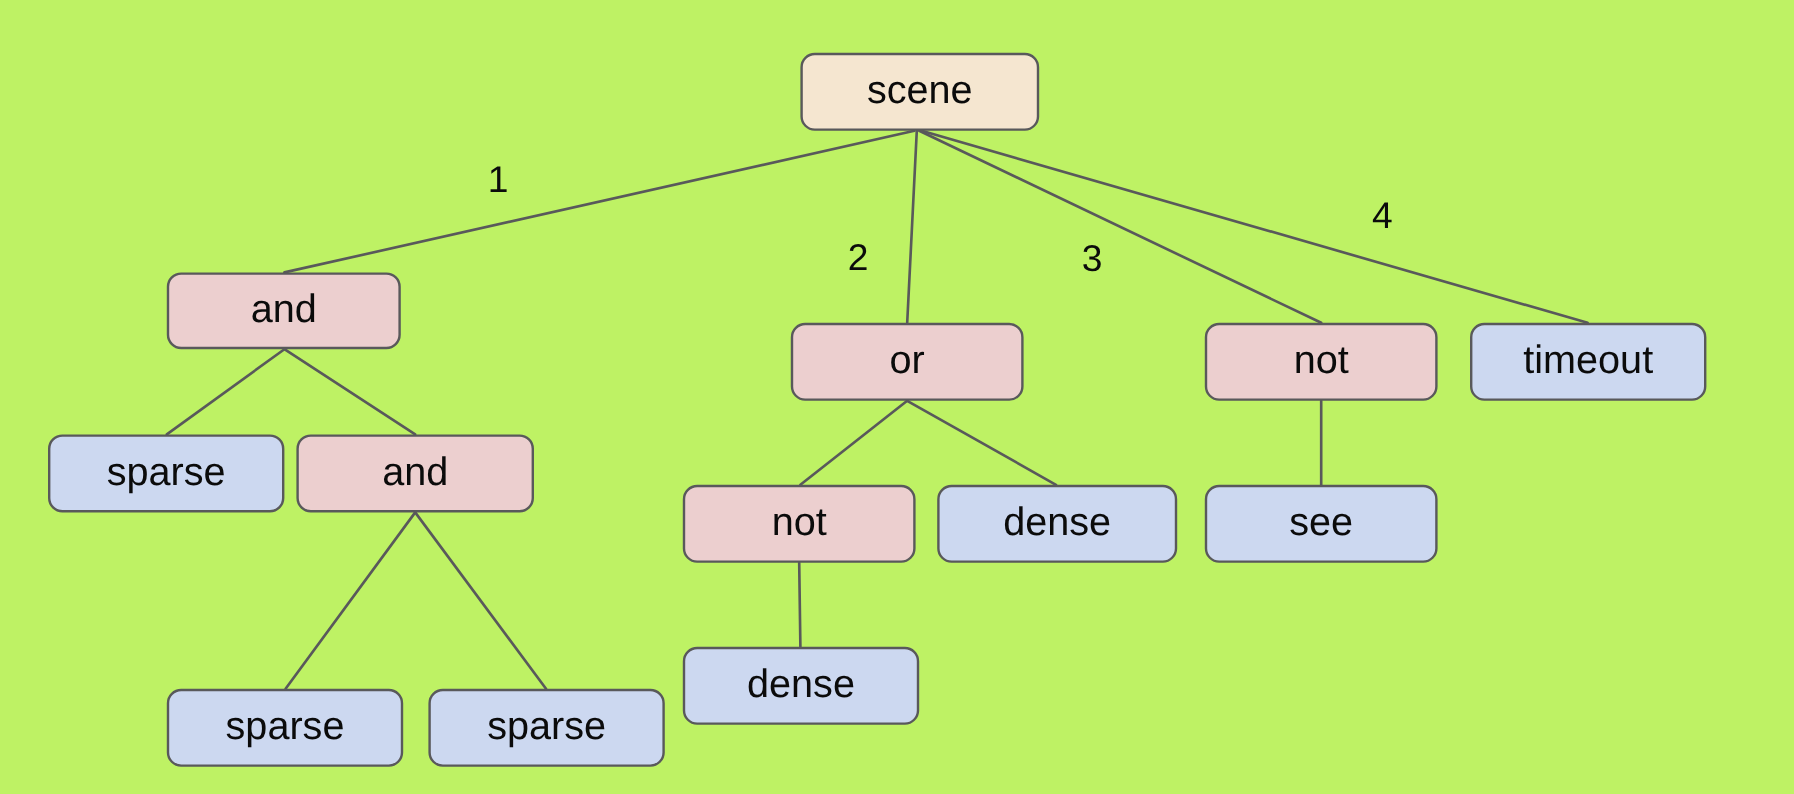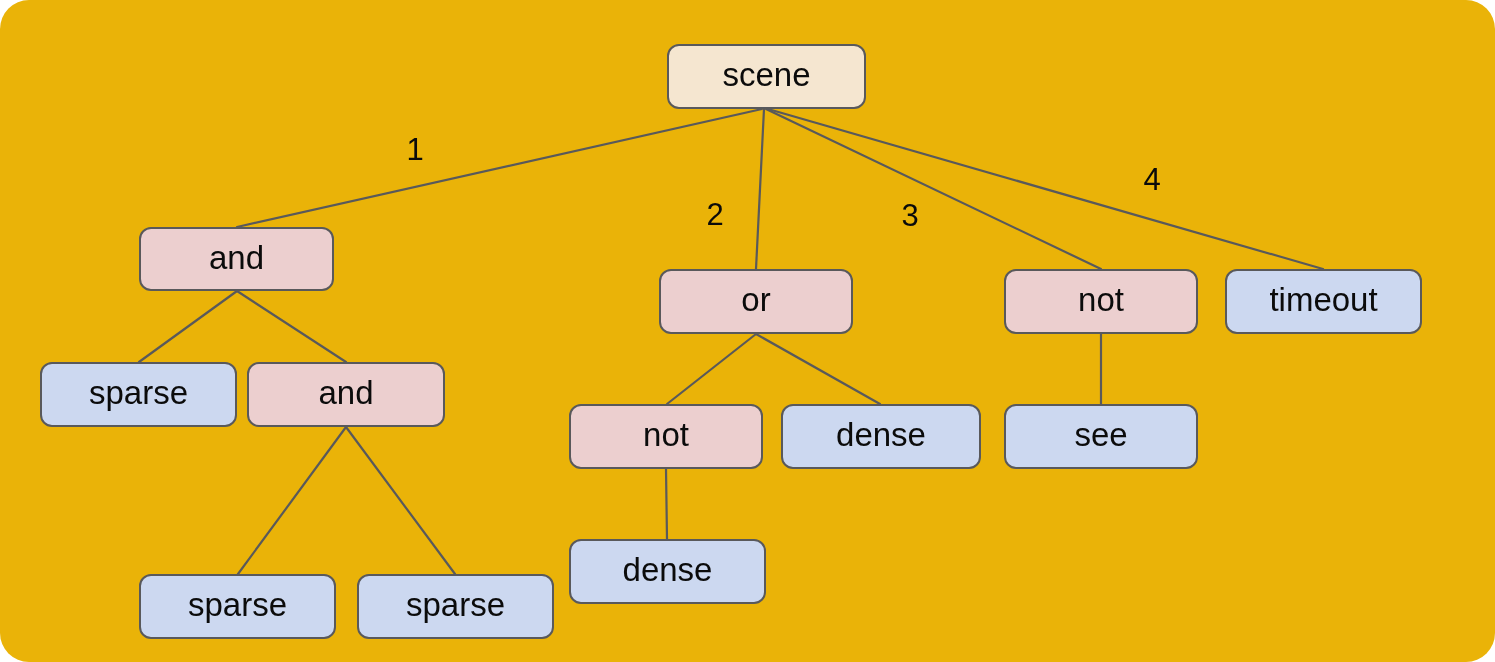--- a/index.html
+++ b/index.html
@@ -45,21 +45,21 @@
     font-family: "Liberation Sans", sans-serif;
     font-size: 31px;
     fill: #0b0b0b;
     text-anchor: middle;
     dominant-baseline: middle;
   }
 </style>
 </head>
 <body>
 
-<div id="canvas" style="background: #eab308; border-radius: 29px;">
+<div id="canvas" style="background: #bef264;">
   <svg id="tree-svg" viewBox="0 0 1495 662">
     <g id="edges-layer">
         <line x1="762" y1="109" x2="237" y2="227" class="edge-line" stroke="#59595b"></line>
         <line x1="764" y1="109" x2="756" y2="269" class="edge-line" stroke="#59595b"></line>
         <line x1="766" y1="109" x2="1101" y2="269" class="edge-line" stroke="#59595b"></line>
         <line x1="768" y1="109" x2="1323" y2="269" class="edge-line" stroke="#59595b"></line>
         <line x1="237" y1="291" x2="139" y2="362" class="edge-line" stroke="#59595b"></line>
         <line x1="237" y1="291" x2="346" y2="362" class="edge-line" stroke="#59595b"></line>
         <line x1="346" y1="427" x2="238" y2="574" class="edge-line" stroke="#59595b"></line>
         <line x1="346" y1="427" x2="455" y2="574" class="edge-line" stroke="#59595b"></line>

